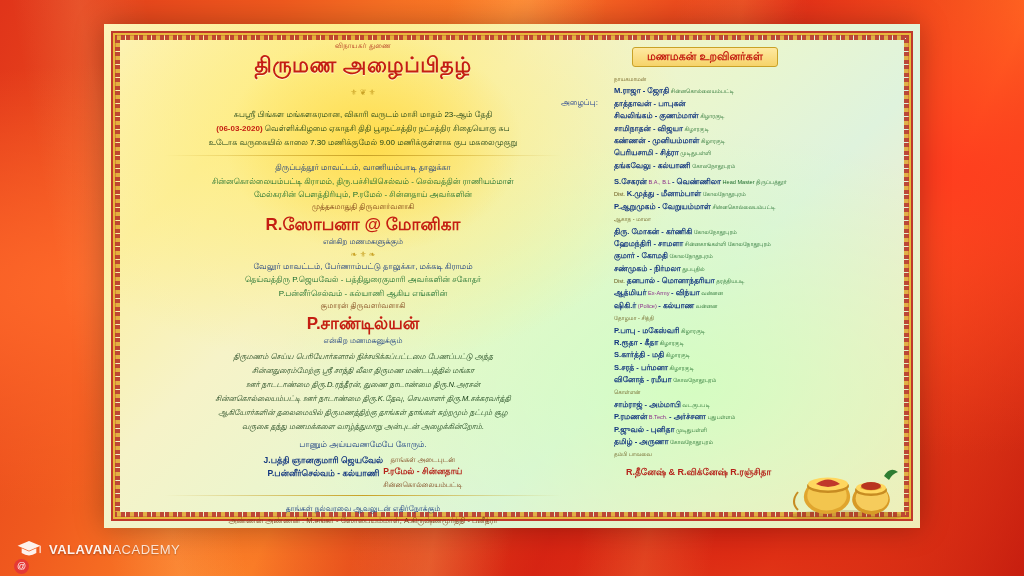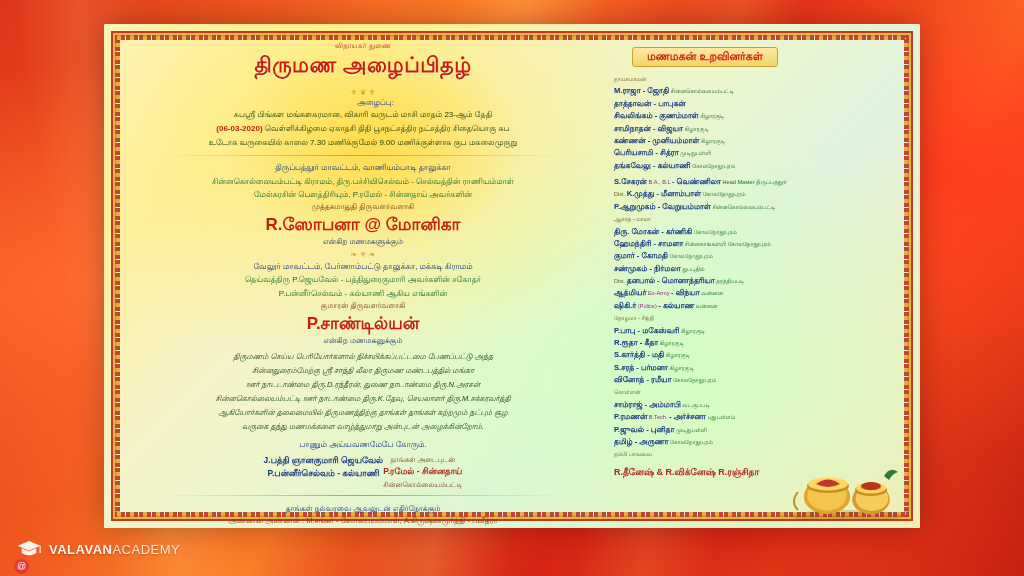--- a/index.html
+++ b/index.html
@@ -52,21 +52,21 @@
   }
 
   .left-col{position:absolute;left:24px;top:18px;width:470px;height:484px;text-align:center;}
   .right-col{position:absolute;left:506px;top:22px;width:290px;height:480px;}
 
   .deity{font-size:7px;color:#b0321f;letter-spacing:.3px;margin-bottom:2px;}
   .title{font-size:21px;font-weight:bold;color:#c41e12;letter-spacing:.5px;margin:2px 0 8px;
          text-shadow:0 1px 0 rgba(255,255,255,.6);}
   .swirl{color:#c9a227;font-size:8px;margin:1px 0;}
 
-  .invite-label{font-size:8px;color:#1a3a8f;text-align:center;margin-left:25px;}
+  .invite-label{font-size:8px;color:#1a3a8f;text-align:right;margin-left:25px;}
   .para{font-size:8px;line-height:1.75;color:#123a12;text-align:center;padding:0 18px;}
   .para .date{color:#c41e12;font-weight:bold;}
 
   .sep{height:1px;margin:5px 36px;background:linear-gradient(90deg,rgba(196,30,18,0),#c9a227,rgba(196,30,18,0));}
 
   .line-blue{font-size:8px;color:#11357f;line-height:1.7;}
   .line-green{font-size:8px;color:#166b2c;line-height:1.7;}
   .line-small{font-size:7.5px;color:#7a3b12;}
   .name-big{font-size:17px;font-weight:bold;color:#c41e12;margin:3px 0 1px;}
   .name-big.groom{font-size:17px;}
@@ -91,21 +91,21 @@
     background:linear-gradient(180deg,#ffe9a0,#f6d36a);
     border:1px solid #c9a227;border-radius:3px;
   }
   .rlist{list-style:none;margin:0;padding:0 4px;}
   .rlist li{font-size:7.6px;line-height:1.63;color:#b5231a;white-space:nowrap;overflow:hidden;}
   .rlist li .pre{font-size:5.6px;color:#6b5a1e;}
   .rlist li .nm{color:#11357f;font-weight:bold;}
   .rlist li .suf{font-size:5.6px;color:#1d6b2a;}
   .rlist li .suf2{font-size:5.6px;color:#8a2f8a;}
   .rlist li.gap{height:4px;line-height:4px;}
-  .rlist li.last{color:#b5231a;font-size:9px;font-weight:bold;padding-top:4px;}
+  .rlist li.last{color:#b5231a;font-size:9px;font-weight:bold;padding-top:4px;margin-left:12px;}
 
   
   .kalash{position:absolute;right:14px;bottom:8px;width:120px;height:74px;}
 
   
   .wm{position:absolute;left:16px;bottom:14px;display:flex;align-items:center;gap:7px;
       color:#ffffff;opacity:.92;}
   .wm .cap{width:26px;height:26px;}
   .wm .txt{font-size:13px;letter-spacing:.5px;font-weight:bold;text-shadow:0 1px 2px rgba(0,0,0,.35);}
   .wm .txt .thin{font-weight:normal;opacity:.85;}

